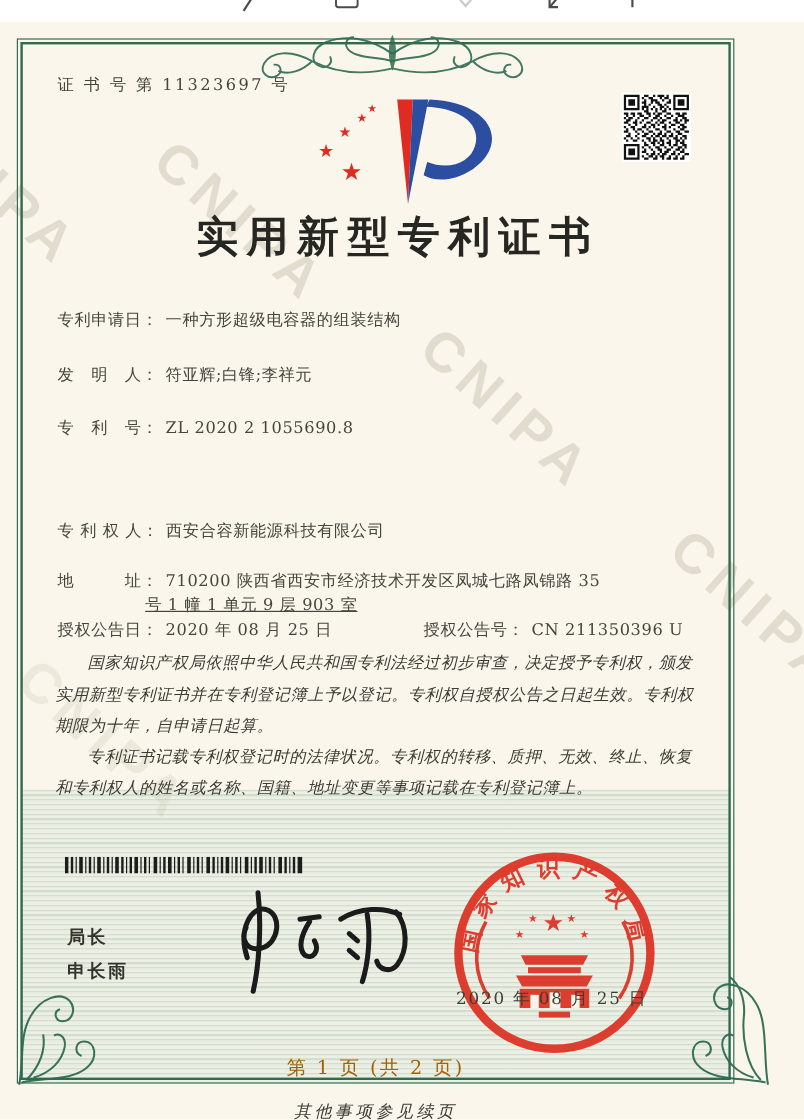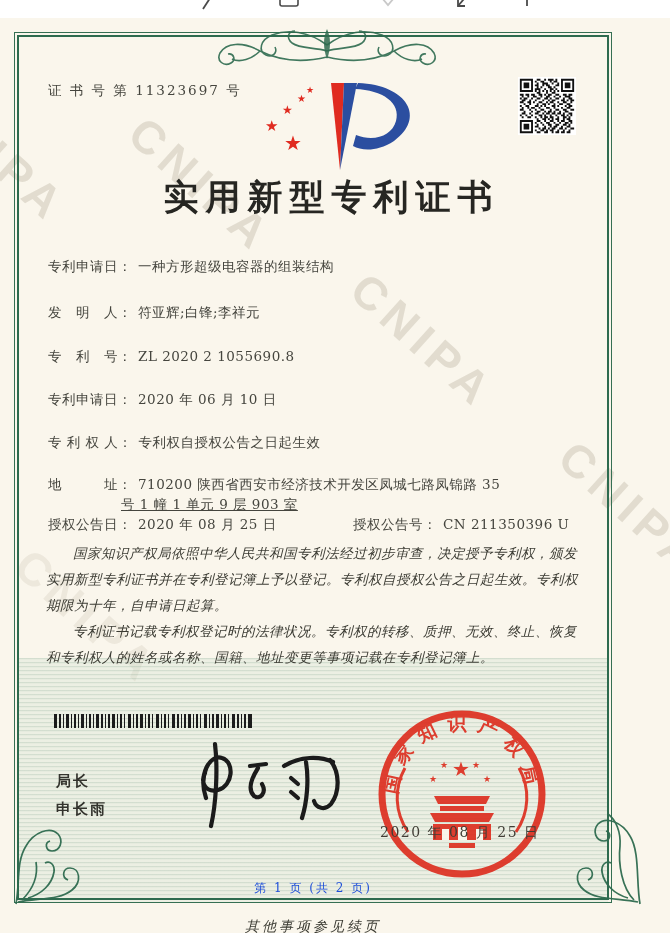--- a/index.html
+++ b/index.html
@@ -10,36 +10,36 @@
         font-family:"DejaVu Serif","Liberation Serif",serif;color:#3f3f38;}
   .frame{position:absolute;left:14px;top:14px;width:598px;height:871px;border:1px solid #356f53;}
   .frame::after{content:"";position:absolute;left:2px;top:2px;right:2px;bottom:2px;border:2.5px solid #2e6b4f;}
   .band{position:absolute;left:18px;top:640px;width:590px;height:244px;
         background:
           repeating-linear-gradient(180deg, rgba(46,107,79,0.13) 0 1px, rgba(46,107,79,0.03) 1px 2px, rgba(46,107,79,0) 2px 4px),
           rgba(205,222,204,0.30);}
   .wm{position:absolute;font-family:"Liberation Sans","DejaVu Sans",sans-serif;font-weight:bold;
       font-size:46px;letter-spacing:7px;color:rgba(190,183,164,0.40);transform:rotate(42deg);
       transform-origin:left top;white-space:nowrap;pointer-events:none;}
-  .certno{position:absolute;left:48px;top:64px;font-size:13.5px;letter-spacing:2px;color:#45453e;}
+  .certno{position:absolute;left:48px;top:44px;font-size:13.5px;letter-spacing:2px;color:#45453e;}
   .title{position:absolute;left:14px;top:156px;width:598px;text-align:center;font-size:35px;font-weight:bold;
          letter-spacing:7px;color:#262622;padding-left:37px;}
   .row{position:absolute;left:48px;width:540px;font-size:13.5px;letter-spacing:0.5px;color:#45453e;}
   .row .lbl{display:inline-block;}
   .row .val{margin-left:6px;}
   .addr2{margin-left:73px;text-decoration:underline;}
   .grant2{position:absolute;left:305px;top:0;}
   .bodytxt{position:absolute;left:46px;top:522px;width:538px;font-size:13.5px;line-height:26px;
            font-style:italic;color:#3b3b33;letter-spacing:0.5px;}
   .bodytxt p{margin:0;text-indent:2em;}
   .officer{position:absolute;left:56px;font-size:15px;font-weight:bold;color:#34342e;letter-spacing:2px;}
   .sealdate{position:absolute;left:380px;top:806px;width:175px;font-size:14px;letter-spacing:1.5px;
             color:#403d35;z-index:4;}
-  .footer{position:absolute;left:14px;top:862px;width:598px;text-align:center;font-size:12px;
-          letter-spacing:2px;color:#1d4ed8;}
+  .footer{position:absolute;left:14px;top:862px;width:598px;text-align:center;font-size:16px;
+          letter-spacing:2px;color:#a16207;}
   .cont{position:absolute;left:14px;top:900px;width:598px;text-align:center;font-size:14px;
         font-style:italic;letter-spacing:3px;color:#3b3b33;}
   svg{display:block;}
 </style>
 </head>
 <body>
 
 <div class="toolbar">
   <span class="tico" style="left:198px">
     <svg width="20" height="22" viewBox="0 0 20 22">
@@ -142,25 +142,22 @@
 
   <div class="row" style="top:240px">
     <span class="lbl">专利申请日：</span><span class="val">一种方形超级电容器的组装结构</span>
   </div>
   <div class="row" style="top:286px">
     <span class="lbl">发　明　人：</span><span class="val">符亚辉;白锋;李祥元</span>
   </div>
   <div class="row" style="top:330px">
     <span class="lbl">专　利　号：</span><span class="val">ZL 2020 2 1055690.8</span>
   </div>
-  <div class="row" style="top:373px">
-    <span class="lbl">专利申请日：</span><span class="val">2020 年 06 月 10 日</span>
-  </div>
   <div class="row" style="top:416px">
-    <span class="lbl">专 利 权 人：</span><span class="val">专利权自授权公告之日起生效</span>
+    <span class="lbl">专 利 权 人：</span><span class="val">西安合容新能源科技有限公司</span>
   </div>
   <div class="row" style="top:456px;line-height:20px">
     <div><span class="lbl">地　　　址：</span><span class="val">710200 陕西省西安市经济技术开发区凤城七路凤锦路 35</span></div>
     <div class="addr2">号 1 幢 1 单元 9 层 903 室</div>
   </div>
   <div class="row" style="top:498px">
     <span class="lbl">授权公告日：</span><span class="val">2020 年 08 月 25 日</span>
     <span class="grant2"><span class="lbl">授权公告号：</span><span class="val">CN 211350396 U</span></span>
   </div>
 

